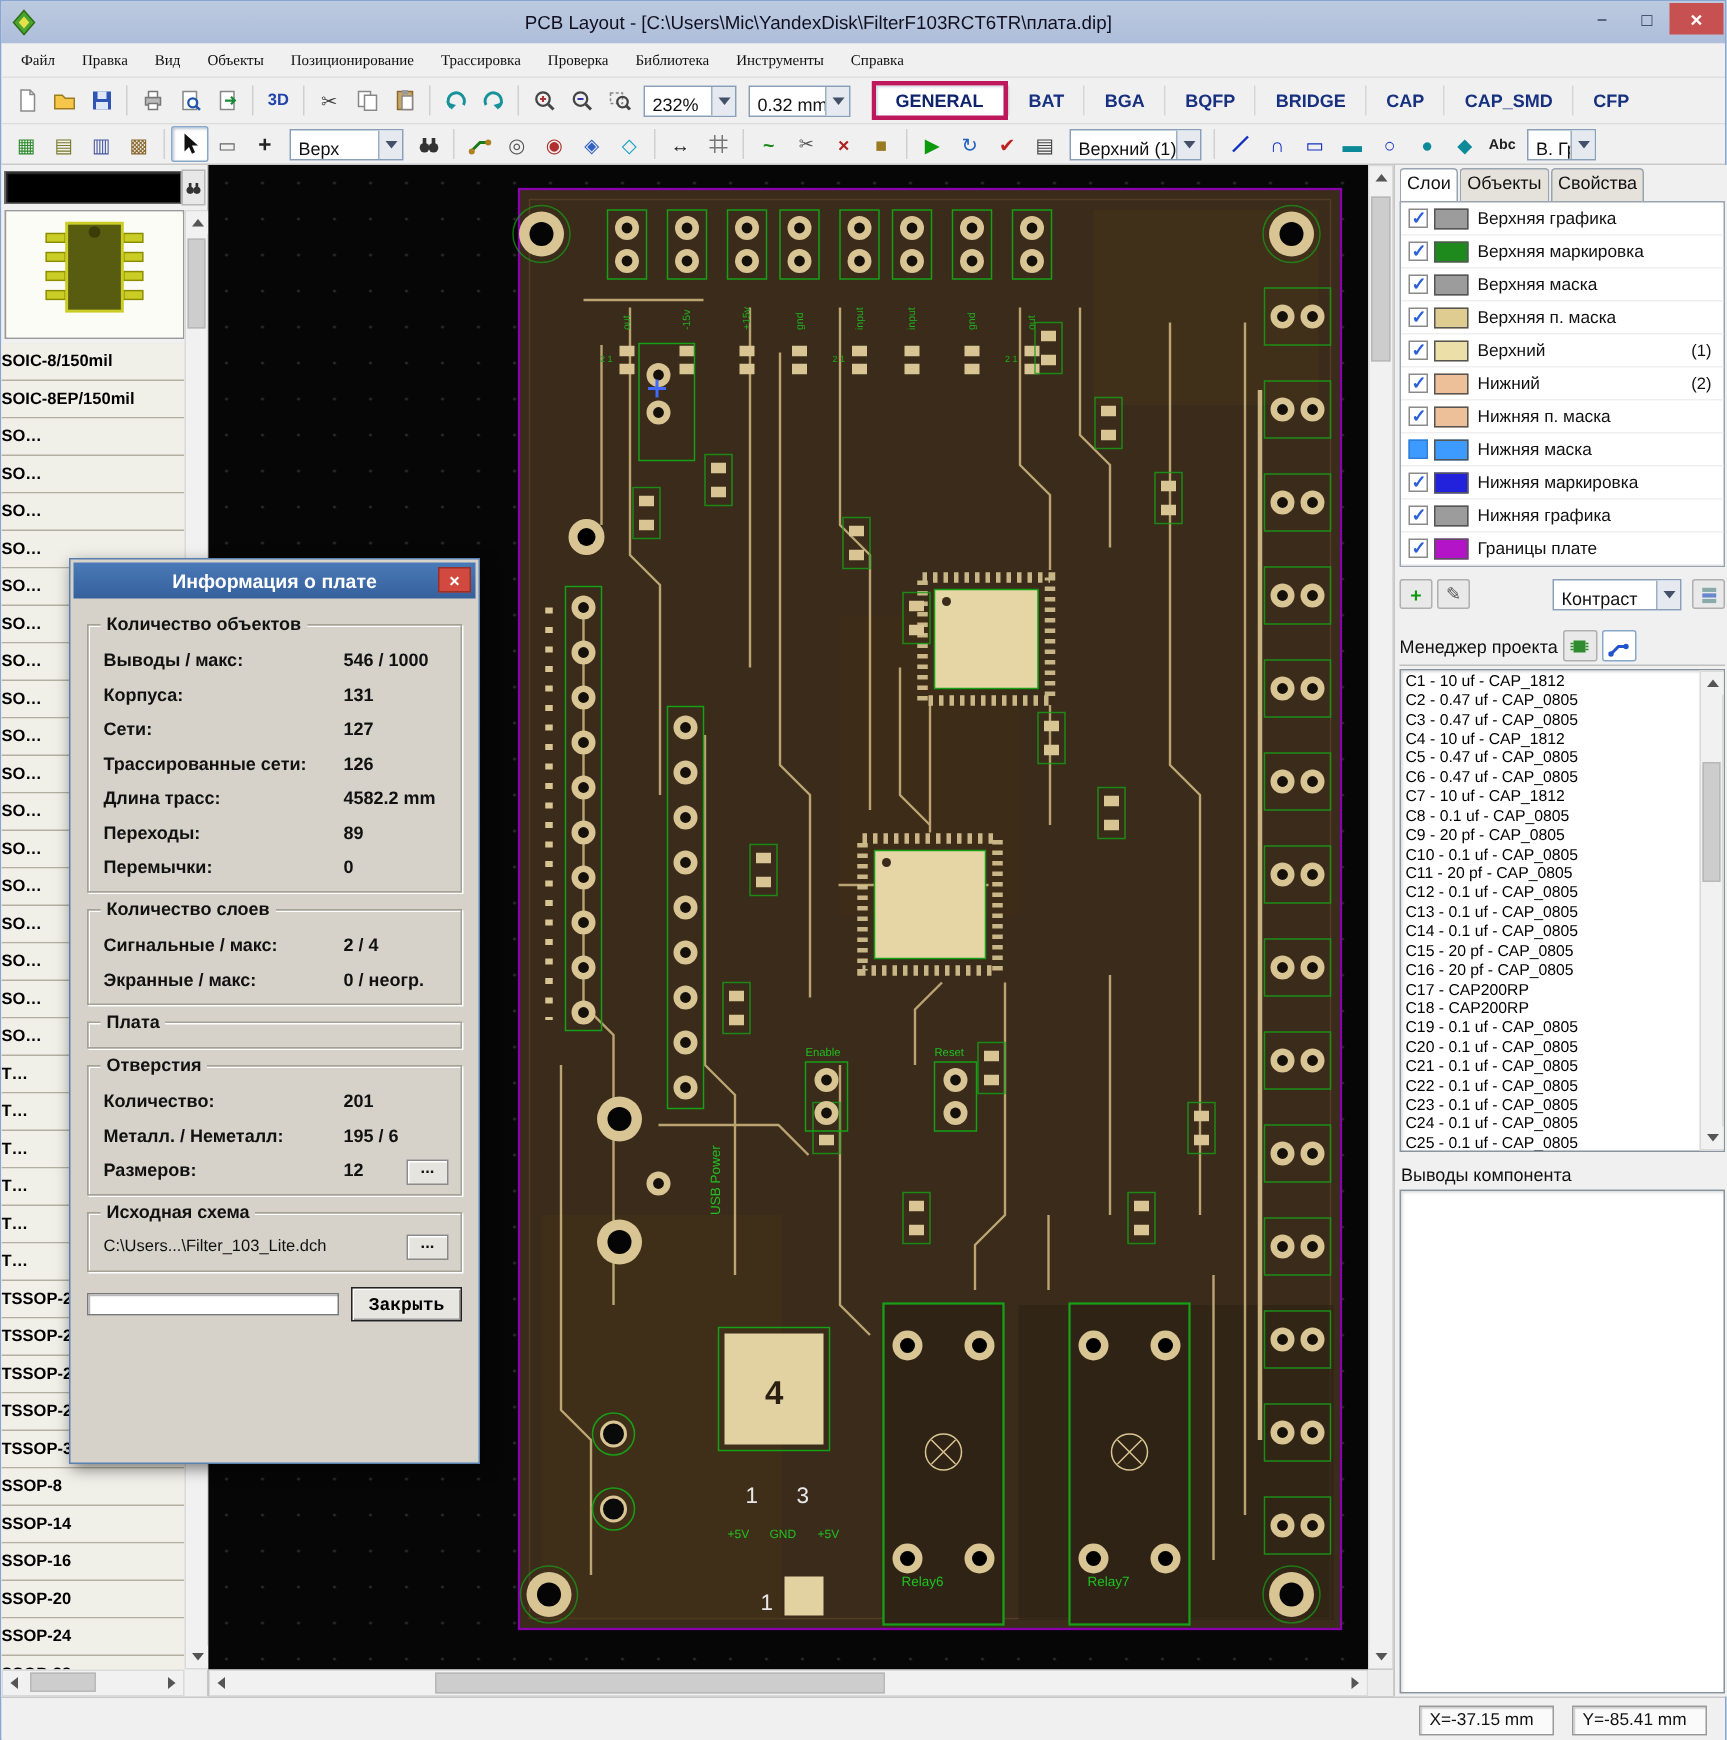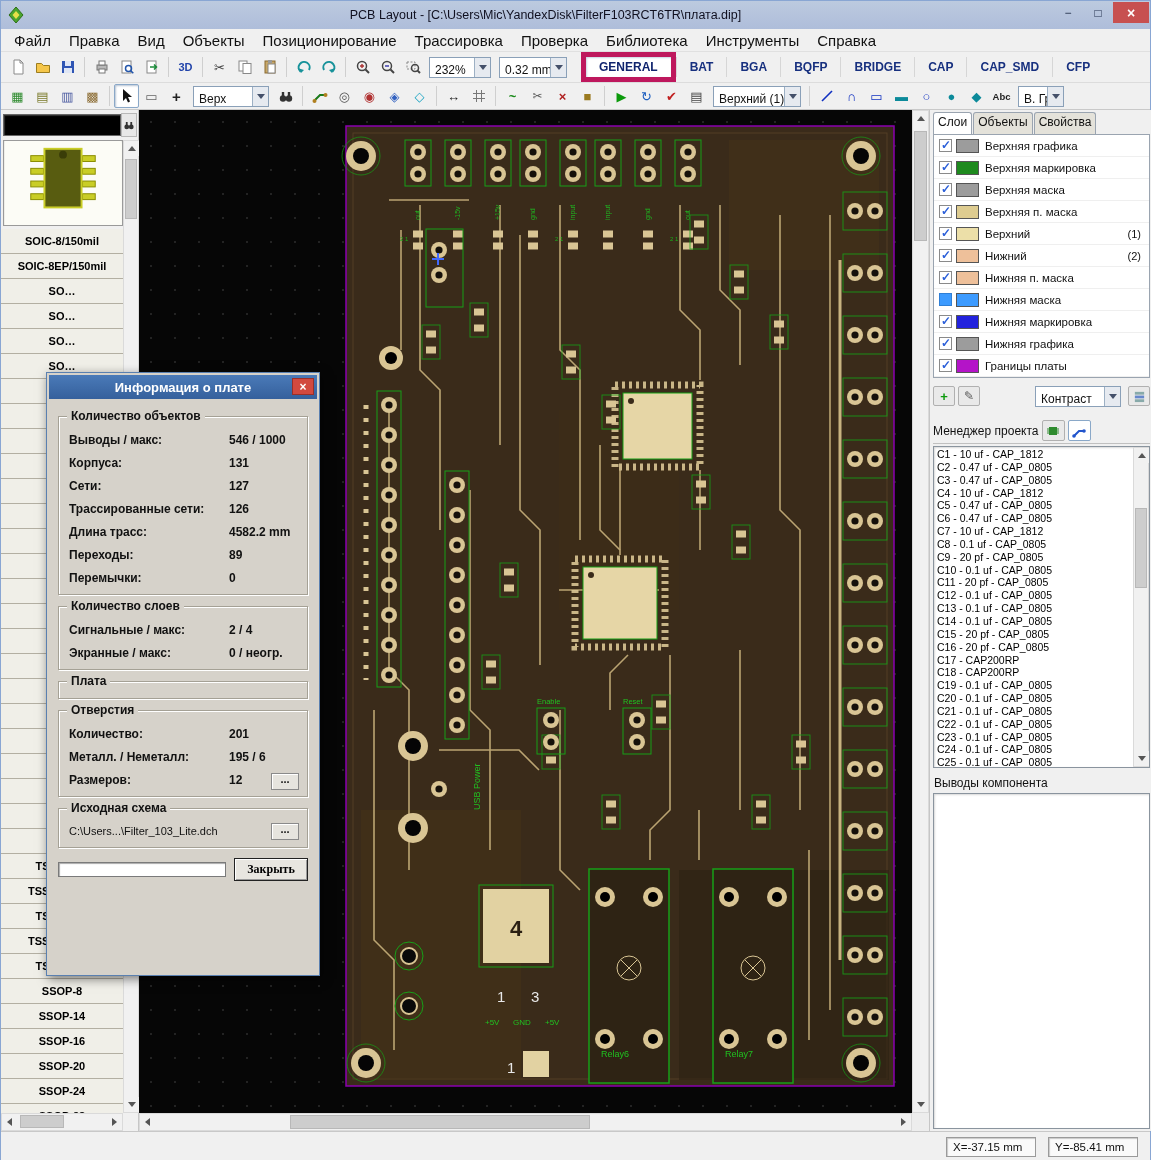--- a/index.html
+++ b/index.html
@@ -10,21 +10,21 @@
   
   .titlebar{position:absolute;top:0;left:0;right:0;height:28px;background:linear-gradient(#bccadf,#aebdda);display:flex;align-items:center;}
   .app-icon{margin-left:6px;width:18px;height:18px;}
   .title-text{position:absolute;left:60px;right:120px;text-align:center;font-size:12.5px;color:#101020;white-space:nowrap;overflow:hidden;}
   .win-controls{position:absolute;right:1px;top:1px;display:flex;}
   .win-btn{width:30px;height:21px;display:flex;align-items:center;justify-content:center;font-size:12px;color:#23314d;background:transparent;}
   .win-btn.close{background:#c75050;color:#fff;width:36px;font-size:14px;font-weight:bold;}
 
   
   .menubar{position:absolute;top:28px;left:0;right:0;height:23px;background:#f0f0f0;border-bottom:1px solid #e0e0e0;display:flex;align-items:center;padding-left:4px;}
-  .menu-item{padding:16px 9px;font-size:15px;cursor:default;}
+  .menu-item{padding:16px 9px;font-size:10px;cursor:default;font-family:Liberation Serif, serif;}
 
   
   .toolbar{position:absolute;left:0;right:0;background:#f0f0f0;display:flex;align-items:center;padding-left:4px;}
   .t1{top:51px;height:31px;border-bottom:1px solid #dcdcdc;}
   .t2{top:82px;height:27px;border-bottom:1px solid #c9c9c9;}
   .tbtn{width:25px;height:24px;display:flex;align-items:center;justify-content:center;border:1px solid transparent;border-radius:2px;flex:none;}
   .tbtn.pressed{background:#fff;border-color:#8aa8c8;box-shadow:inset 1px 1px 2px #b8c4d4;}
   .tsep{width:1px;height:20px;background:#cfcfcf;margin:0 4px;flex:none;}
   .i16{width:16px;height:16px;display:block;}
   .g{font-size:13px;line-height:1;}
@@ -32,34 +32,34 @@
   .combo{height:21px;background:#fff;border:1px solid #8aa0b8;display:flex;align-items:flex-end;margin:0 4px;flex:none;position:relative;}
   .combo-text{padding:0 5px;font-size:12px;white-space:nowrap;overflow:hidden;flex:1;}
   .combo-btn{width:16px;height:100%;background:#e6eaf0;border-left:1px solid #9db0c4;display:flex;align-items:center;justify-content:center;flex:none;}
   .tri-down{width:0;height:0;border-left:4px solid transparent;border-right:4px solid transparent;border-top:5px solid #44506a;}
   .tri-up{width:0;height:0;border-left:4px solid transparent;border-right:4px solid transparent;border-bottom:5px solid #555;}
   .tri-dn{width:0;height:0;border-left:4px solid transparent;border-right:4px solid transparent;border-top:5px solid #555;}
   .tri-l{width:0;height:0;border-top:4px solid transparent;border-bottom:4px solid transparent;border-right:5px solid #555;}
   .tri-r{width:0;height:0;border-top:4px solid transparent;border-bottom:4px solid transparent;border-left:5px solid #555;}
   .lib-tabs{display:flex;align-items:center;margin-left:10px;flex:1;overflow:hidden;}
   .lib-tab{padding:3px 13px;font-size:12px;font-weight:bold;color:#17307f;white-space:nowrap;border-left:1px solid #d6d6d6;}
-  .lib-tab.active{background:#fff;border:5px solid #be185d;box-shadow:inset 1px 1px 2px #c8d4e0;color:#10246e;}
+  .lib-tab.active{background:#fff;border:3px solid #be185d;box-shadow:inset 1px 1px 2px #c8d4e0;color:#10246e;}
 
   
   .workspace{position:absolute;top:109px;left:0;right:0;height:1021px;background:#f0f0f0;}
 
   
   .sidebar{position:absolute;left:0;top:0;width:138px;height:100%;background:#f0f0f0;border-right:1px solid #c6c6c6;}
   .search-row{position:absolute;top:3px;left:2px;height:24px;display:flex;align-items:center;}
   .pkg-search{width:118px;height:22px;background:#000;border:1px solid #666;box-shadow:inset 1px 1px 1px #333;}
   .sbtn{width:16px;height:24px;display:flex;align-items:center;justify-content:center;background:#e8e8e8;border:1px solid #b8b8b8;}
   .preview{position:absolute;top:30px;left:2px;width:120px;height:86px;background:#fcfcf6;border:1px solid #9a9a9a;box-shadow:inset 1px 1px 2px #ccc;}
   .preview svg{width:100%;height:100%;}
   .pkg-list{position:absolute;top:119px;left:0;width:122px;bottom:18px;overflow:hidden;background:#eceae2;}
-  .pkg-item{height:25px;line-height:24px;text-align:center;font-size:11px;font-weight:bold;color:#000;background:#f0efe8;border-bottom:1px solid #b3afa2;white-space:nowrap;overflow:hidden;}
+  .pkg-item{height:25px;line-height:24px;font-size:11px;font-weight:bold;color:#000;background:#f0efe8;border-bottom:1px solid #b3afa2;white-space:nowrap;overflow:hidden;}
 
   
   .vscroll{position:absolute;background:#f1f1f1;border:1px solid #dadada;}
   .hscroll{position:absolute;background:#f1f1f1;border:1px solid #dadada;}
   .sarr{position:absolute;width:15px;height:15px;display:flex;align-items:center;justify-content:center;background:#f1f1f1;}
   .sthumb{position:absolute;background:#cdcdcd;border:1px solid #b8b8b8;}
   .side-vs{left:122px;width:16px;top:30px;bottom:18px;}
   .side-hs{left:0;width:122px;bottom:0;height:18px;}
   .canvas-vs{left:773px;width:17px;top:0;height:1003px;}
   .canvas-hs{left:0;top:1003px;height:18px;width:773px;}
@@ -108,21 +108,21 @@
   .grp-title{position:absolute;top:-8px;left:8px;background:#d6d2ca;padding:0 4px;font-size:12px;font-weight:bold;}
   .grow{display:flex;align-items:center;height:23px;font-size:12px;font-weight:bold;}
   .glabel{width:160px;flex:none;white-space:nowrap;}
   .gvalue{flex:1;white-space:nowrap;}
   .mini-btn{position:absolute;right:8px;bottom:6px;width:28px;height:17px;background:#e6e4de;border:1px solid #8a8a8a;box-shadow:inset 1px 1px 0 #fff;font-size:11px;line-height:11px;text-align:center;font-weight:bold;}
   .schem-row{display:flex;align-items:center;height:22px;}
   .spath{font-size:11px;flex:1;white-space:nowrap;overflow:hidden;}
   .schem .mini-btn{position:static;margin-left:6px;flex:none;}
   .dlg-bottom{display:flex;align-items:center;margin-top:10px;gap:8px;}
   .dlg-field{flex:1;height:15px;background:#fff;border:1px solid #7a7a7a;box-shadow:inset 1px 1px 1px #aaa;}
-  .dlg-close-btn{width:74px;height:23px;background:#e8e6e0;border:1px solid #222;box-shadow:inset 1px 1px 0 #fff,inset -1px -1px 0 #9a9a9a;font-size:12px;font-weight:bold;font-family:Liberation Serif, serif;}
+  .dlg-close-btn{width:74px;height:23px;background:#e8e6e0;border:1px solid #222;box-shadow:inset 1px 1px 0 #fff,inset -1px -1px 0 #9a9a9a;font-size:12px;font-weight:bold;font-family:Liberation Mono, monospace;}
 
   
   .statusbar{position:absolute;left:0;right:0;top:1130px;height:30px;background:#f0f0f0;border-top:1px solid #c8c8c8;display:flex;align-items:center;}
   .sb-fill{flex:1;}
   .sb-cell{width:90px;height:20px;line-height:18px;background:#fafafa;border:1px solid #9a9a9a;box-shadow:inset 1px 1px 1px #c8c8c8;font-size:11.5px;padding-left:6px;margin-right:12px;white-space:nowrap;}
 </style>
 </head>
 <body>
 
 <div class="window">
@@ -936,21 +936,21 @@
           <div class="lyr-row">
             <span class="lyr-check checked"></span>
             <span class="lyr-swatch" style="background: rgb(156, 156, 156);"></span>
             <span class="lyr-name">Нижняя графика</span>
             <span class="lyr-badge"></span>
           </div>
 
           <div class="lyr-row">
             <span class="lyr-check checked"></span>
             <span class="lyr-swatch" style="background: rgb(180, 20, 200);"></span>
-            <span class="lyr-name">Границы платы</span>
+            <span class="lyr-name">Границы плате</span>
             <span class="lyr-badge"></span>
           </div>
         </div>
       <div class="layer-controls">
         <span class="mini-tool">
             <b style="color:#0c9a0c;font-size:13px;">+</b>
           </span>
         <span class="mini-tool">
             <span style="font-size:12px;color:#555;">✎</span>
           </span>

